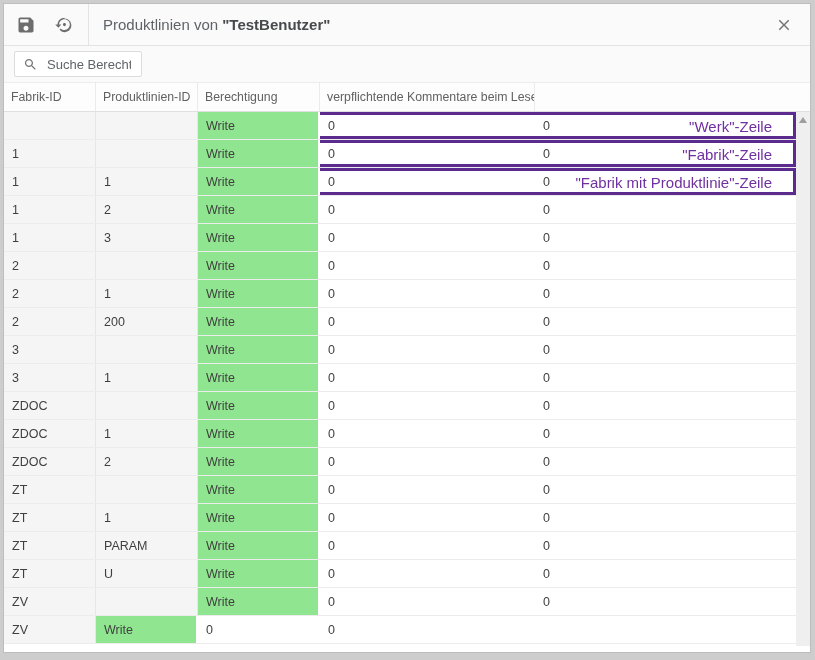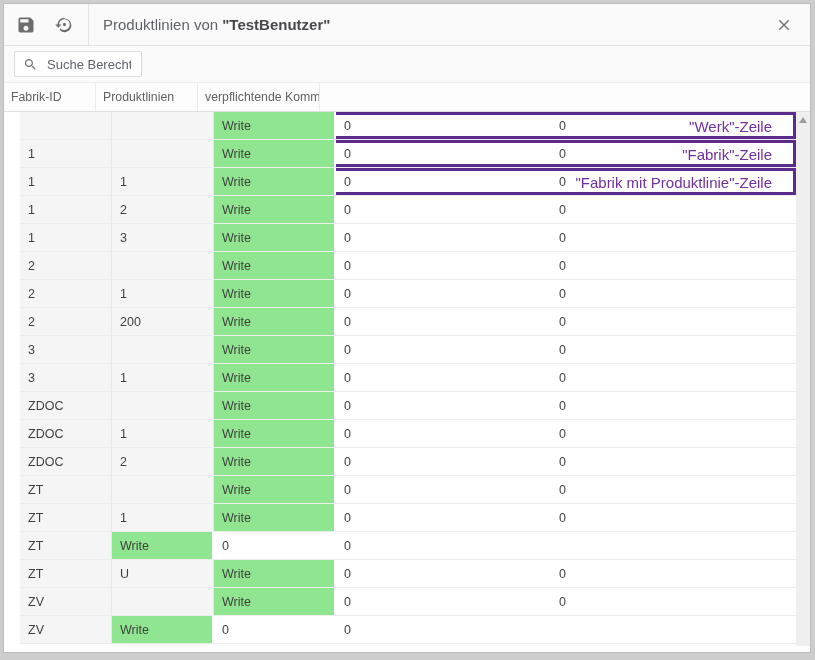--- a/index.html
+++ b/index.html
@@ -51,21 +51,21 @@
   .table-area{flex:1;position:relative;}
   .grid-cols{display:grid;grid-template-columns:92px 102px 122px 215px 252px 1fr;}
   .thead{
     height:29px;border-bottom:1px solid #e0e0e0;background:#fdfdfd;
     font-size:12.3px;color:#616161;box-sizing:border-box;
   }
   .th{
     display:flex;align-items:center;padding:0 7px;border-right:1px solid #eceaea;
     white-space:nowrap;overflow:hidden;box-sizing:border-box;
   }
-  .tbody{position:absolute;left:0;right:14px;top:29px;bottom:0;overflow:hidden;padding-left:16px;}
+  .tbody{position:absolute;left:0;right:14px;top:29px;bottom:0;overflow:hidden;}
   .row{
     height:28px;position:relative;border-bottom:1px solid #ececec;box-sizing:border-box;
     font-size:12.5px;color:#3f3f3f;
   }
   .row.hl{box-shadow:inset 0 0 0 3px var(--purple,#5b2b8e);}
   .td{
     display:flex;align-items:center;padding:0 8px;white-space:nowrap;overflow:hidden;
     box-sizing:border-box;height:100%;
   }
   .td.muted{background:#f5f5f5;border-right:1px solid #e7e7e7;}
@@ -124,21 +124,22 @@
             <path d="M15.5 14h-.79l-.28-.27C15.41 12.59 16 11.11 16 9.5 16 5.91 13.09 3 9.5 3S3 5.91 3 9.5 5.91 16 9.5 16c1.61 0 3.09-.59 4.23-1.57l.27.28v.79l5 5L20.49 19l-5-5zm-6 0C7.01 14 5 11.99 5 9.5S7.01 5 9.5 5 14 7.01 14 9.5 11.99 14 9.5 14z"></path>
           </svg>
       </span>
       <input type="text" placeholder="Suche Berecht..." style="">
     </div>
   </div>
 
   <div class="table-area">
     <div class="thead grid-cols">
       <div class="th">Fabrik-ID</div>
-      <div class="th">Produktlinien</div>
+      <div class="th">Produktlinien-ID</div>
+      <div class="th">Berechtigung</div>
       <div class="th">verpflichtende Kommentare beim Lesen</div>
       <div class="th" style="border-right:none;"></div>
     </div>
 
     <div class="tbody">
         <div class="row grid-cols hl">
     <div class="td muted"></div>
     <div class="td muted"></div>
     <div class="td perm">Write</div>
     <div class="td">0</div>
@@ -267,20 +268,21 @@
     <div class="td muted">ZT</div>
     <div class="td muted">1</div>
     <div class="td perm">Write</div>
     <div class="td">0</div>
     <div class="td">0</div>
     <div class="td" style="padding:0;"></div>
 
   </div>
         <div class="row grid-cols">
     <div class="td muted">ZT</div>
+    <div class="td muted">PARAM</div>
     <div class="td perm">Write</div>
     <div class="td">0</div>
     <div class="td">0</div>
     <div class="td" style="padding:0;"></div>
 
   </div>
         <div class="row grid-cols">
     <div class="td muted">ZT</div>
     <div class="td muted">U</div>
     <div class="td perm">Write</div>

